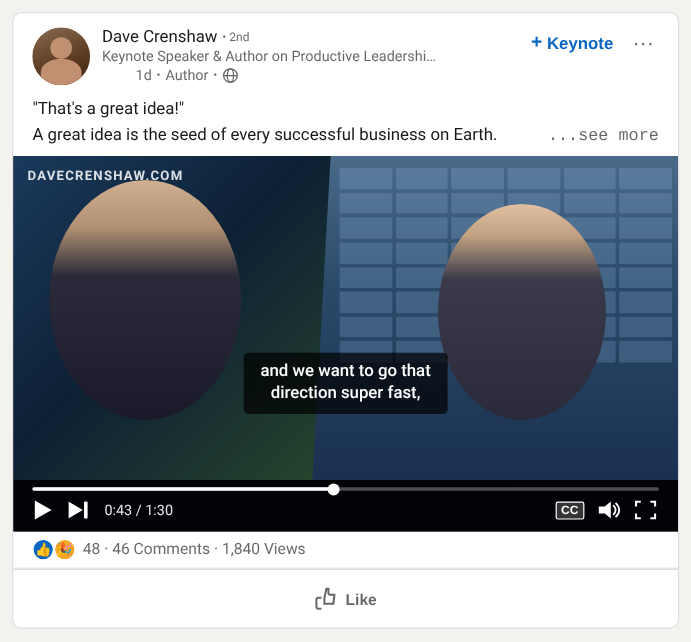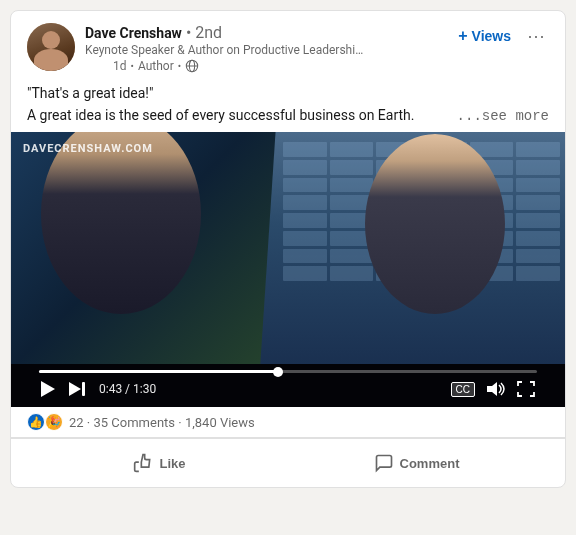--- a/index.html
+++ b/index.html
@@ -66,26 +66,26 @@
     }
     .header-info {
       flex: 1;
     }
     .name-row {
       display: flex;
       align-items: center;
       gap: 4px;
     }
     .author-name {
-      font-weight: 700;
+      font-weight: 400;
       font-size: 14px;
       color: rgba(0,0,0,0.9);
     }
     .connection-badge {
-      font-size: 16px;
+      font-size: 10px;
       color: rgba(0,0,0,0.6);
     }
     .author-title {
       font-size: 12px;
       color: rgba(0,0,0,0.6);
       margin-top: 1px;
       white-space: nowrap;
       overflow: hidden;
       text-overflow: ellipsis;
       max-width: 280px;
@@ -162,21 +162,21 @@
     }
     
     .video-container {
       position: relative;
       width: 100%;
       background: #1a1a2e;
       overflow: hidden;
     }
     .video-scene {
       width: 100%;
-      height: 232px;
+      height: 270px;
       background: linear-gradient(135deg, #1a3a5c 0%, #0d2035 30%, #2a4a2a 70%, #1a3a4a 100%);
       position: relative;
       overflow: hidden;
     }
     
     .building-bg {
       position: absolute;
       right: 0;
       top: 0;
       width: 55%;
@@ -243,21 +243,21 @@
       padding: 6px 14px;
       border-radius: 4px;
       font-size: 14px;
       font-weight: 500;
       line-height: 1.4;
       white-space: nowrap;
     }
     
     .video-controls {
       background: rgba(0,0,0,0.85);
-      padding: 6px 28px 8px;
+      padding: 6px 16px 8px;
     }
     .progress-bar {
       width: 100%;
       height: 3px;
       background: rgba(255,255,255,0.3);
       border-radius: 2px;
       margin-bottom: 6px;
       position: relative;
       cursor: pointer;
     }
@@ -307,21 +307,21 @@
     .right-controls {
       display: flex;
       align-items: center;
       gap: 8px;
     }
     .cc-btn {
       border: 1px solid #fff;
       color: #fff;
       background: rgba(255,255,255,0.2);
       font-size: 10px;
-      font-weight: 400;
+      font-weight: 700;
       padding: 1px 4px;
       border-radius: 2px;
       cursor: pointer;
     }
     
     .reactions-row {
       display: flex;
       align-items: center;
       padding: 6px 16px;
       border-bottom: 1px solid #e0e0e0;
@@ -393,21 +393,21 @@
         <svg class="globe-icon" viewBox="0 0 16 16" fill="none">
           <circle cx="8" cy="8" r="6.5" stroke="#666" stroke-width="1.2"></circle>
           <ellipse cx="8" cy="8" rx="3" ry="6.5" stroke="#666" stroke-width="1.2"></ellipse>
           <line x1="1.5" y1="8" x2="14.5" y2="8" stroke="#666" stroke-width="1.2"></line>
         </svg>
       </div>
     </div>
     <div class="header-actions">
       <button class="follow-btn">
         <span class="plus">+</span>
-        <span>Views</span>
+        <span>Keynote</span>
       </button>
       <button class="more-btn">···</button>
     </div>
   </div>
 
   <div class="post-text">
     <div class="quote-text">"That's a great idea!"</div>
     <div class="body-text">
       <span>A great idea is the seed of every successful business on Earth.</span>
       <span class="see-more">...see more</span>
@@ -467,20 +467,24 @@
           <div class="window"></div>
           <div class="window"></div>
           <div class="window"></div>
       </div>
 
       <div class="person-left"></div>
       <div class="person-right"></div>
 
       <div class="watermark">DAVECRENSHAW.COM</div>
 
+      <div class="subtitle-box">
+        <div>and we want to go that</div>
+        <div>direction super fast,</div>
+      </div>
     </div>
 
     <div class="video-controls">
       <div class="progress-bar">
         <div class="progress-fill">
           <div class="progress-dot"></div>
         </div>
       </div>
       <div class="controls-row">
         <button class="ctrl-btn">
@@ -516,32 +520,26 @@
       </div>
     </div>
   </div>
 
   <div class="reactions-row">
     <div class="reaction-icons">
       <div class="reaction-icon like">👍</div>
       <div class="reaction-icon celebrate">🎉</div>
     </div>
     <span class="reactions-text">
-      <span>22</span> · <span>35 Comments</span> · <span>1,840 Views</span>
+      <span>48</span> · <span>46 Comments</span> · <span>1,840 Views</span>
     </span>
   </div>
 
   <div class="action-row">
     <button class="action-btn">
       <svg width="20" height="20" viewBox="0 0 24 24" fill="none" stroke="currentColor" stroke-width="2">
         <path d="M7 22H4a2 2 0 01-2-2v-7a2 2 0 012-2h3m7-9v4a2 2 0 002 2h4l-1 9H10V11l2-9z"></path>
       </svg>
       <span>Like</span>
     </button>
-    <button class="action-btn">
-      <svg width="20" height="20" viewBox="0 0 24 24" fill="none" stroke="currentColor" stroke-width="2">
-        <path d="M21 15a2 2 0 01-2 2H7l-4 4V5a2 2 0 012-2h14a2 2 0 012 2z"></path>
-      </svg>
-      <span>Comment</span>
-    </button>
   </div>
 
 </div>
 
 </body></html>

